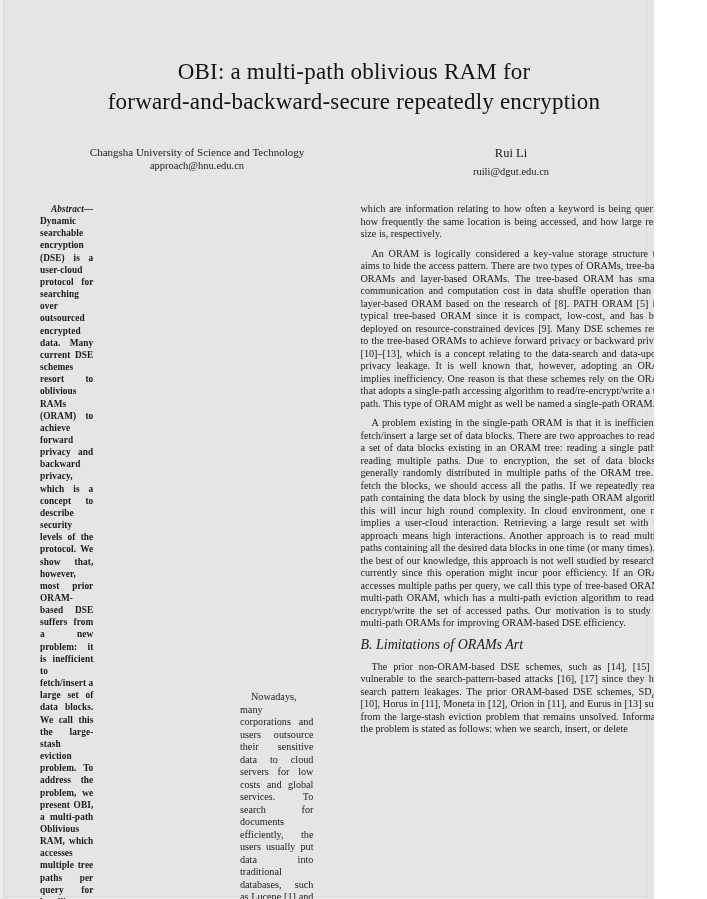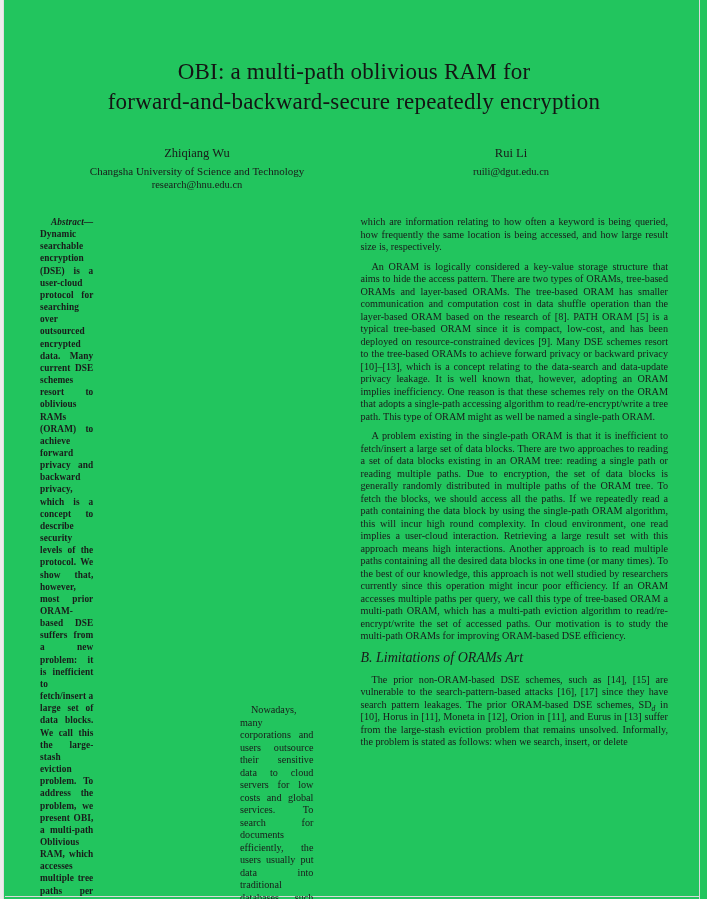--- a/index.html
+++ b/index.html
@@ -5,23 +5,23 @@
 <style>
   * { margin: 0; padding: 0; box-sizing: border-box; }
   html, body { background: #ffffff; }
   body {
     font-family: "Liberation Serif", "DejaVu Serif", serif;
     color: #1a1a1a;
     -webkit-font-smoothing: antialiased;
   }
   .page {
     position: relative;
-    width: 707px;
+    width: 654px;
     height: 899px;
-    background: #22c55e;
+    background: #e5e5e5;
     overflow: hidden;
   }
   .edge-left   { position: absolute; left: 0; top: 0; bottom: 0; width: 4px; background: #ececec; border-right: 1px solid #dedede; }
   .edge-right  { position: absolute; right: 7px; top: 0; bottom: 0; width: 1px; background: #d9d9d9; }
   .edge-bottom { position: absolute; left: 5px; right: 8px; bottom: 2px; height: 1px; background: #d9d9d9; }
 
   .content {
     position: absolute;
     left: 40px;
     top: 57px;
@@ -122,23 +122,22 @@
 
   <div class="content">
 
     <h1 class="title">
       <span class="tline">OBI: a multi-path oblivious RAM for</span>
       <span class="tline">forward-and-backward-secure repeatedly encryption</span>
     </h1>
 
     <div class="authors">
       <div class="author">
-        <div class="author-name">Zhiqiang Wu</div>
         <div class="author-affil">Changsha University of Science and Technology</div>
-        <div class="author-email">research@hnu.edu.cn</div>
+        <div class="author-email">approach@hnu.edu.cn</div>
       </div>
       <div class="author">
         <div class="author-name">Rui Li</div>
         <div class="author-email">ruili@dgut.edu.cn</div>
       </div>
     </div>
 
     <div class="columns">
 
       <div class="col col-left">

